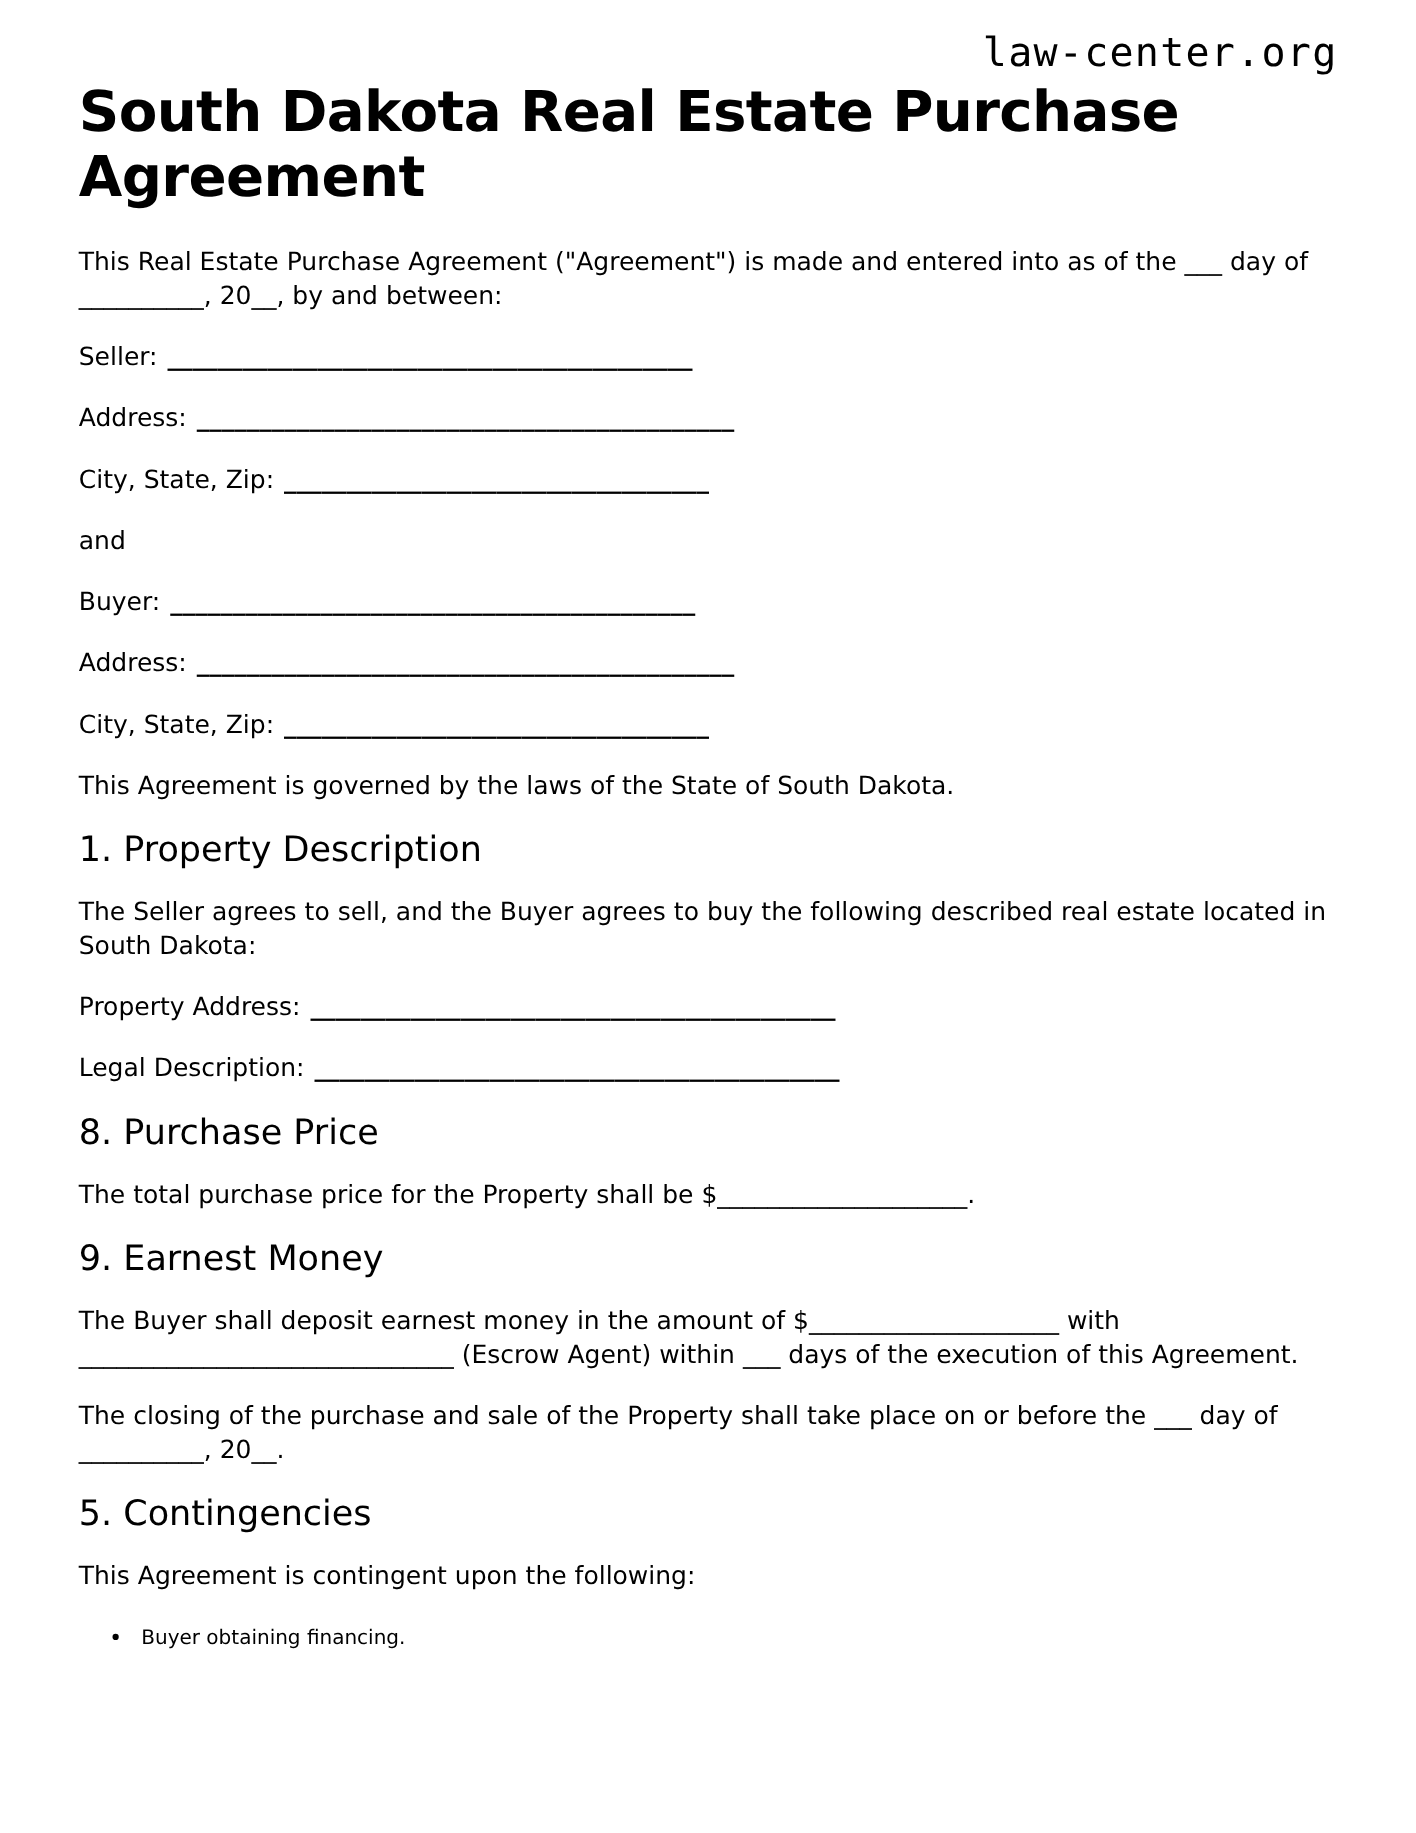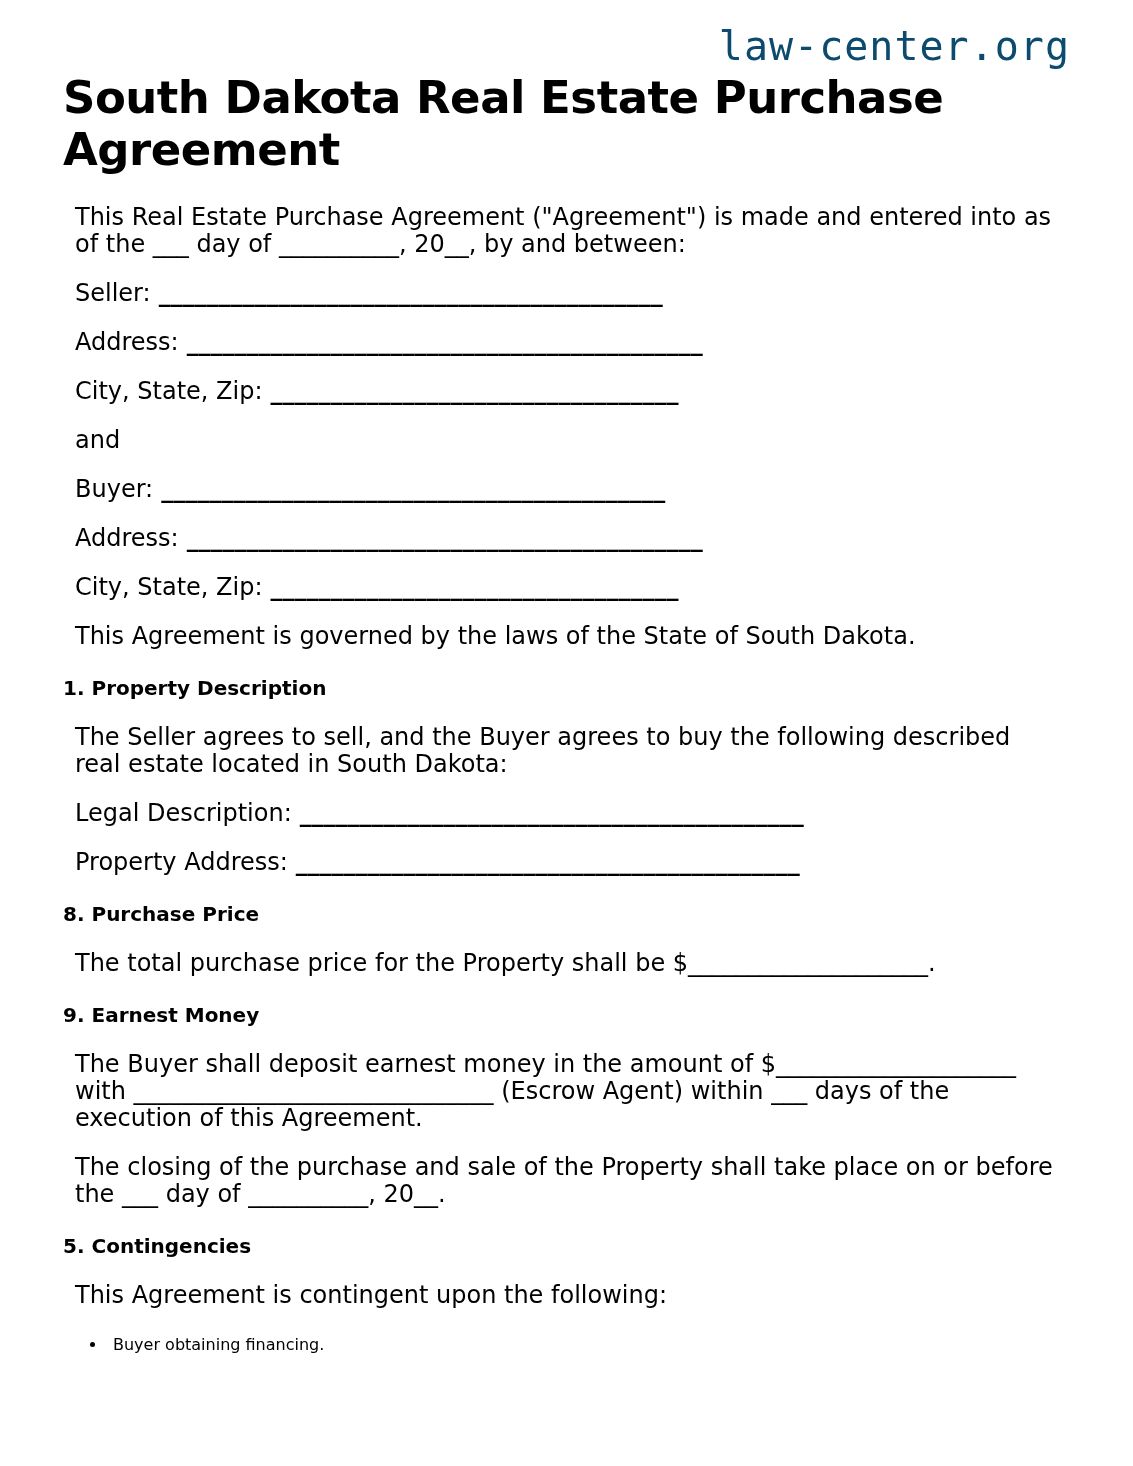--- a/index.html
+++ b/index.html
@@ -10,42 +10,42 @@
     font-family: "DejaVu Sans", sans-serif;
     color: #000000;
     overflow: hidden;
   }
   .page {
     padding: 26px 63px 0 63px;
   }
   .watermark {
     text-align: right;
     font-family: "DejaVu Sans Mono", monospace;
-    font-size: 40px;
+    font-size: 32px;
     line-height: 1.0;
-    color: #0c4a6e;
+    color: #000000;
     letter-spacing: 1px;
     margin-bottom: 6px;
   }
   h1.doc-title {
     font-size: 45px;
     line-height: 1.16;
     font-weight: bold;
     letter-spacing: -0.5px;
     margin: 0 0 28px 0;
   }
   p.body-text, p.field, p.conj {
-    font-size: 24px;
+    font-size: 20px;
     line-height: 27px;
-    margin: 22px 12px;
+    margin: 22px 0;
   }
   h2.section-heading {
-    font-size: 20px;
+    font-size: 28px;
     line-height: 28px;
-    font-weight: bold;
+    font-weight: normal;
     margin: 24px 0 22px 0;
   }
   .field .label { font-weight: normal; margin-right: 8px; }
   .field .blank { font-weight: bold; white-space: nowrap; text-align: right; }
   ul.contingency-list {
     margin: 22px 0 0 0;
     padding-left: 44px;
     font-size: 16px;
     line-height: 27px;
   }
@@ -88,25 +88,25 @@
     <span class="label">City, State, Zip:</span><span class="blank">__________________________________</span>
   </p>
 
   <p class="body-text">This Agreement is governed by the laws of the State of South Dakota.</p>
 
   <h2 class="section-heading">1. Property Description</h2>
 
   <p class="body-text">The Seller agrees to sell, and the Buyer agrees to buy the following described real estate located in South Dakota:</p>
 
   <p class="field">
-    <span class="label">Legal Description:</span><span class="blank">__________________________________________</span>
+    <span class="label">Property Address:</span><span class="blank">__________________________________________</span>
   </p>
 
   <p class="field">
-    <span class="label">Property Address:</span><span class="blank">__________________________________________</span>
+    <span class="label">Legal Description:</span><span class="blank">__________________________________________</span>
   </p>
 
   <h2 class="section-heading">8. Purchase Price</h2>
 
   <p class="body-text">The total purchase price for the Property shall be $____________________.</p>
 
   <h2 class="section-heading">9. Earnest Money</h2>
 
   <p class="body-text">The Buyer shall deposit earnest money in the amount of $____________________ with ______________________________ (Escrow Agent) within ___ days of the execution of this Agreement.</p>
 

